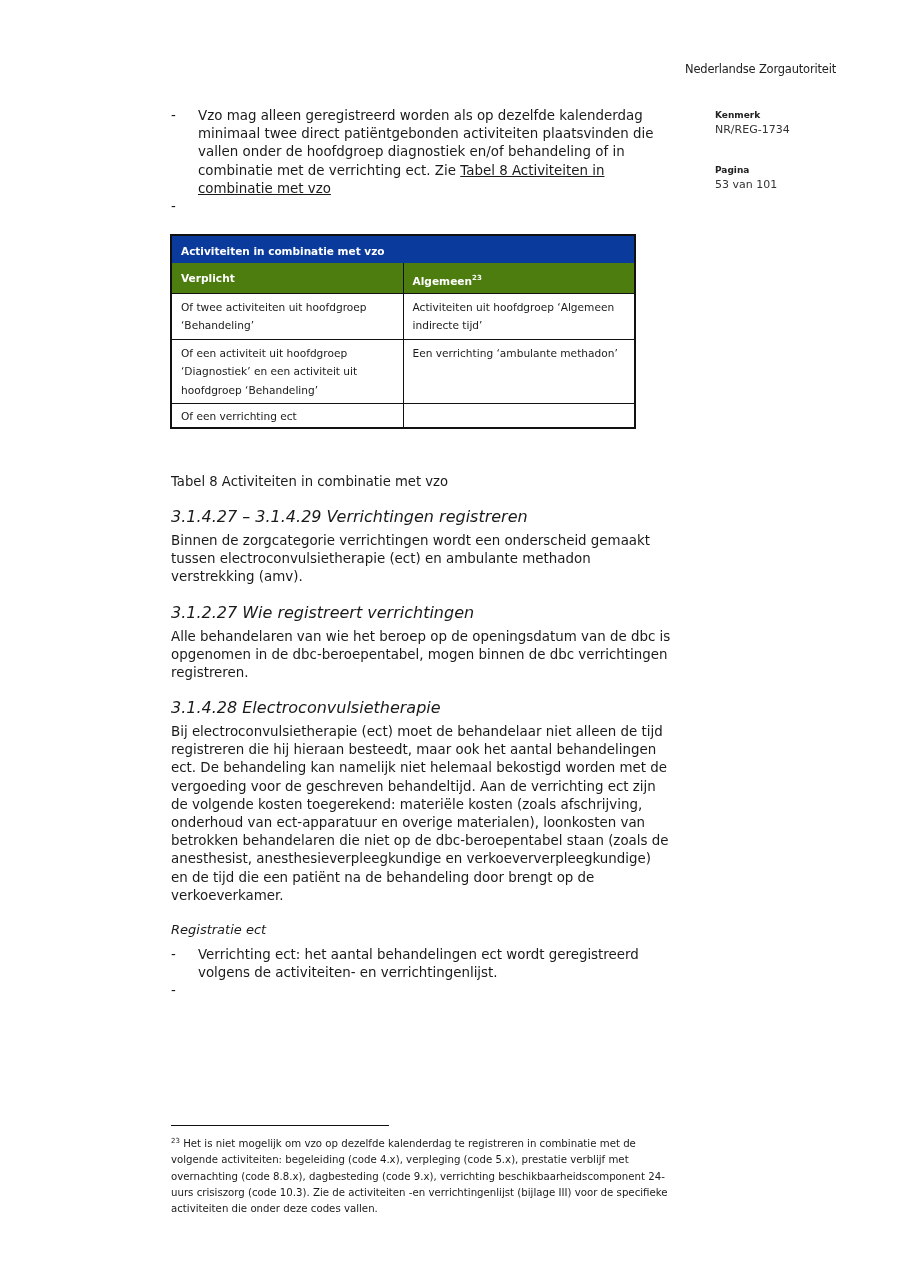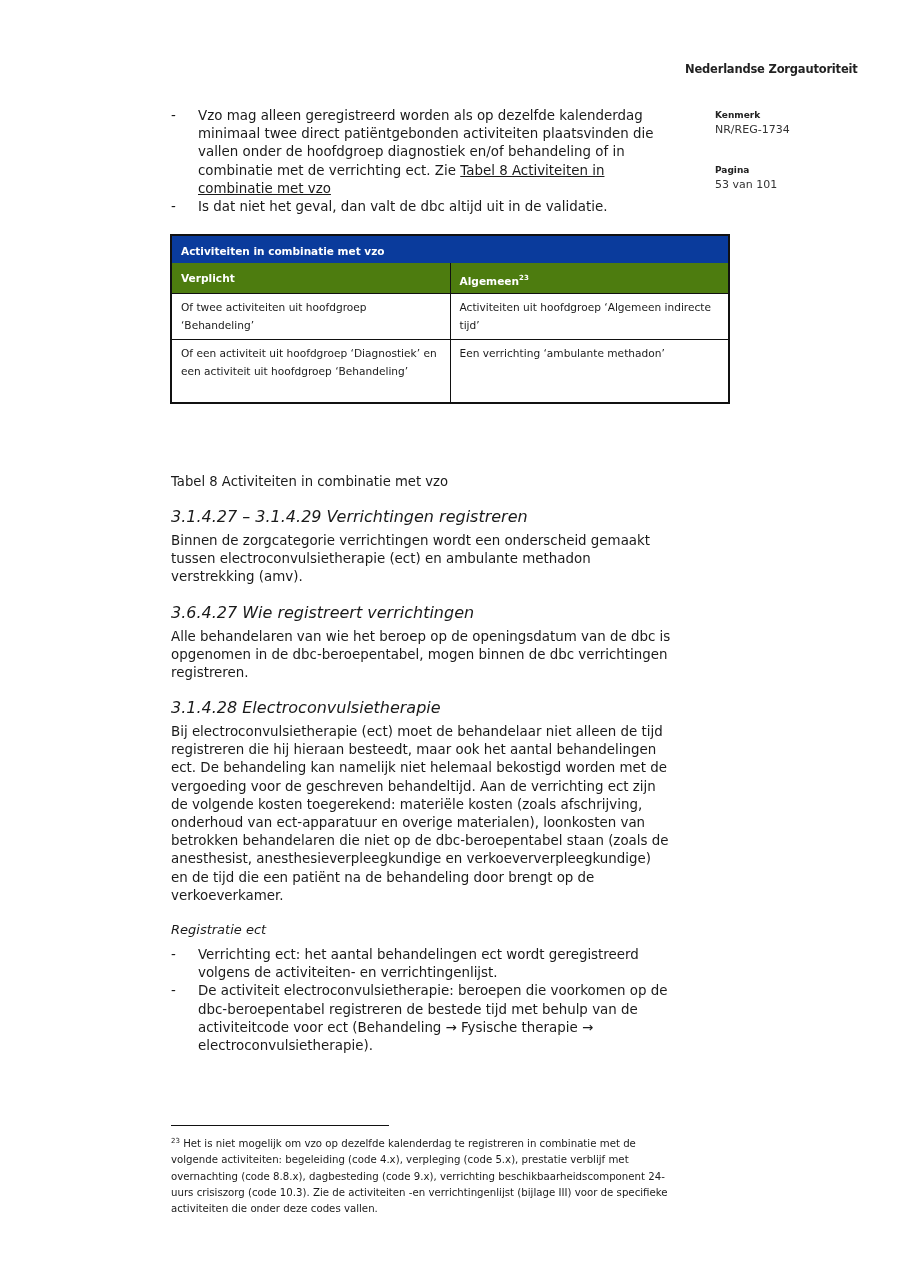--- a/index.html
+++ b/index.html
@@ -1,25 +1,25 @@
 <!DOCTYPE html>
 <html><head>
 <meta charset="utf-8">
 <style>
   html, body { margin:0; padding:0; background:#ffffff; }
   body { width:900px; height:1273px; position:relative; overflow:hidden;
          font-family:"DejaVu Sans","Liberation Sans",sans-serif; color:#1a1a1a; }
-  .org { position:absolute; left:685px; top:62px; font-size:11.5px; font-weight:bold; color:#222; letter-spacing:-0.2px; }
+  .org { position:absolute; left:685px; top:62px; font-size:11.5px; font-weight:normal; color:#222; letter-spacing:-0.2px; }
   .meta { position:absolute; left:686px; font-size:11px; color:#333;margin-left:29px; }
   .meta .lbl { font-weight:bold; font-size:9px; color:#222; display:block; margin-bottom:3px; }
   .main { position:absolute; left:171px; top:107px; width:500px; font-size:13.4px; line-height:18.2px; }
   .bullet { position:relative; padding-left:27px; }
   .bullet .dash { position:absolute; left:0; top:0; }
   .link { text-decoration:underline; }
-  table.t { position:absolute; left:170px; top:234px; width:560px; border-collapse:collapse;
+  table.t { position:absolute; left:170px; top:234px; width:466px; border-collapse:collapse;
             font-size:10.6px; line-height:18.5px; border:2px solid #111; }
   table.t td { border:1.5px solid #111; vertical-align:top; padding:4px 9px 4px 9px; width:50%; }
   table.t td.title { background:#0a3b9c; color:#fff; font-weight:bold; font-size:10.5px; padding:6px 9px 2px 9px; border-bottom:none; }
   table.t td.head { background:#4d7c0f; color:#fff; font-weight:bold; padding:6px 9px 3px 9px; border-top:none; }
   table.t sup { font-size:7px; }
   .caption { position:absolute; left:171px; top:474px; font-size:13.2px; }
   h3 { font-style:italic; font-weight:normal; font-size:16px; margin:0; position:absolute; left:171px; }
   .para { position:absolute; left:171px; width:500px; font-size:13.4px; line-height:18.2px; }
   .sub { position:absolute; left:171px; font-style:italic; font-size:13px; }
   .fnrule { position:absolute; left:171px; top:1125px; width:218px; border-top:1px solid #111; }
@@ -39,61 +39,63 @@
   <span>53 van 101</span>
 </div>
 
 <div class="main">
   <div class="bullet">
     <span class="dash">-</span>
     <span>Vzo mag alleen geregistreerd worden als op dezelfde kalenderdag minimaal twee direct patiëntgebonden activiteiten plaatsvinden die vallen onder de hoofdgroep diagnostiek en/of behandeling of in combinatie met de verrichting ect. Zie </span><span class="link">Tabel 8 Activiteiten in combinatie met vzo</span>
   </div>
   <div class="bullet">
     <span class="dash">-</span>
-    <span>Is dat niet het geval, dan valt de dbc altijd uit in de validatie.</span>
   </div>
 </div>
 
 <table class="t">
   <tbody>
       <tr>
     <td class="title" colspan="2">Activiteiten in combinatie met vzo</td>
   </tr>
   <tr>
     <td class="head">Verplicht</td>
     <td class="head"><span>Algemeen</span><sup>23</sup></td>
   </tr>
   <tr>
     <td style="height:34px;margin-left:16px;">Of twee activiteiten uit hoofdgroep ‘Behandeling’</td>
     <td>Activiteiten uit hoofdgroep ‘Algemeen indirecte tijd’</td>
   </tr>
   <tr>
     <td style="height:54px;">Of een activiteit uit hoofdgroep ‘Diagnostiek’ en een activiteit uit hoofdgroep ‘Behandeling’</td>
     <td>Een verrichting ‘ambulante methadon’</td>
   </tr>
+  <tr>
+    <td style="padding-top:3px;padding-bottom:1px;">Of een verrichting ect</td>
+    <td></td>
+  </tr>
 </tbody>
   </table>
 
 <div class="caption">Tabel 8 Activiteiten in combinatie met vzo</div>
 
 <h3 style="top:507px;">3.1.4.27 – 3.1.4.29 Verrichtingen registreren</h3>
 <div class="para" style="top:532px;">Binnen de zorgcategorie verrichtingen wordt een onderscheid gemaakt tussen electroconvulsietherapie (ect) en ambulante methadon verstrekking (amv).</div>
 
-<h3 style="top:603px;">3.6.4.27 Wie registreert verrichtingen</h3>
+<h3 style="top:603px;">3.1.2.27 Wie registreert verrichtingen</h3>
 <div class="para" style="top:628px;">Alle behandelaren van wie het beroep op de openingsdatum van de dbc is opgenomen in de dbc-beroepentabel, mogen binnen de dbc verrichtingen registreren.</div>
 
 <h3 style="top:698px;">3.1.4.28 Electroconvulsietherapie</h3>
 <div class="para" style="top:723px;">Bij electroconvulsietherapie (ect) moet de behandelaar niet alleen de tijd registreren die hij hieraan besteedt, maar ook het aantal behandelingen ect. De behandeling kan namelijk niet helemaal bekostigd worden met de vergoeding voor de geschreven behandeltijd. Aan de verrichting ect zijn de volgende kosten toegerekend: materiële kosten (zoals afschrijving, onderhoud van ect-apparatuur en overige materialen), loonkosten van betrokken behandelaren die niet op de dbc-beroepentabel staan (zoals de anesthesist, anesthesieverpleegkundige en verkoeververpleegkundige) en de tijd die een patiënt na de behandeling door brengt op de verkoeverkamer.</div>
 
 <div class="sub" style="top:922px;">Registratie ect</div>
 <div class="para" style="top:946px;">
   <div class="bullet">
     <span class="dash">-</span>
     <span>Verrichting ect: het aantal behandelingen ect wordt geregistreerd volgens de activiteiten- en verrichtingenlijst.</span>
   </div>
   <div class="bullet">
     <span class="dash">-</span>
-    <span>De activiteit electroconvulsietherapie: beroepen die voorkomen op de dbc-beroepentabel registreren de bestede tijd met behulp van de activiteitcode voor ect (Behandeling → Fysische therapie → electroconvulsietherapie).</span>
   </div>
 </div>
 
 <div class="fnrule"></div>
 <div class="footnote"><sup>23</sup><span> Het is niet mogelijk om vzo op dezelfde kalenderdag te registreren in combinatie met de volgende activiteiten: begeleiding (code 4.x), verpleging (code 5.x), prestatie verblijf met overnachting (code 8.8.x), dagbesteding (code 9.x), verrichting beschikbaarheidscomponent 24-uurs crisiszorg (code 10.3). Zie de activiteiten -en verrichtingenlijst (bijlage III) voor de specifieke activiteiten die onder deze codes vallen.</span></div>
 
 </body></html>

